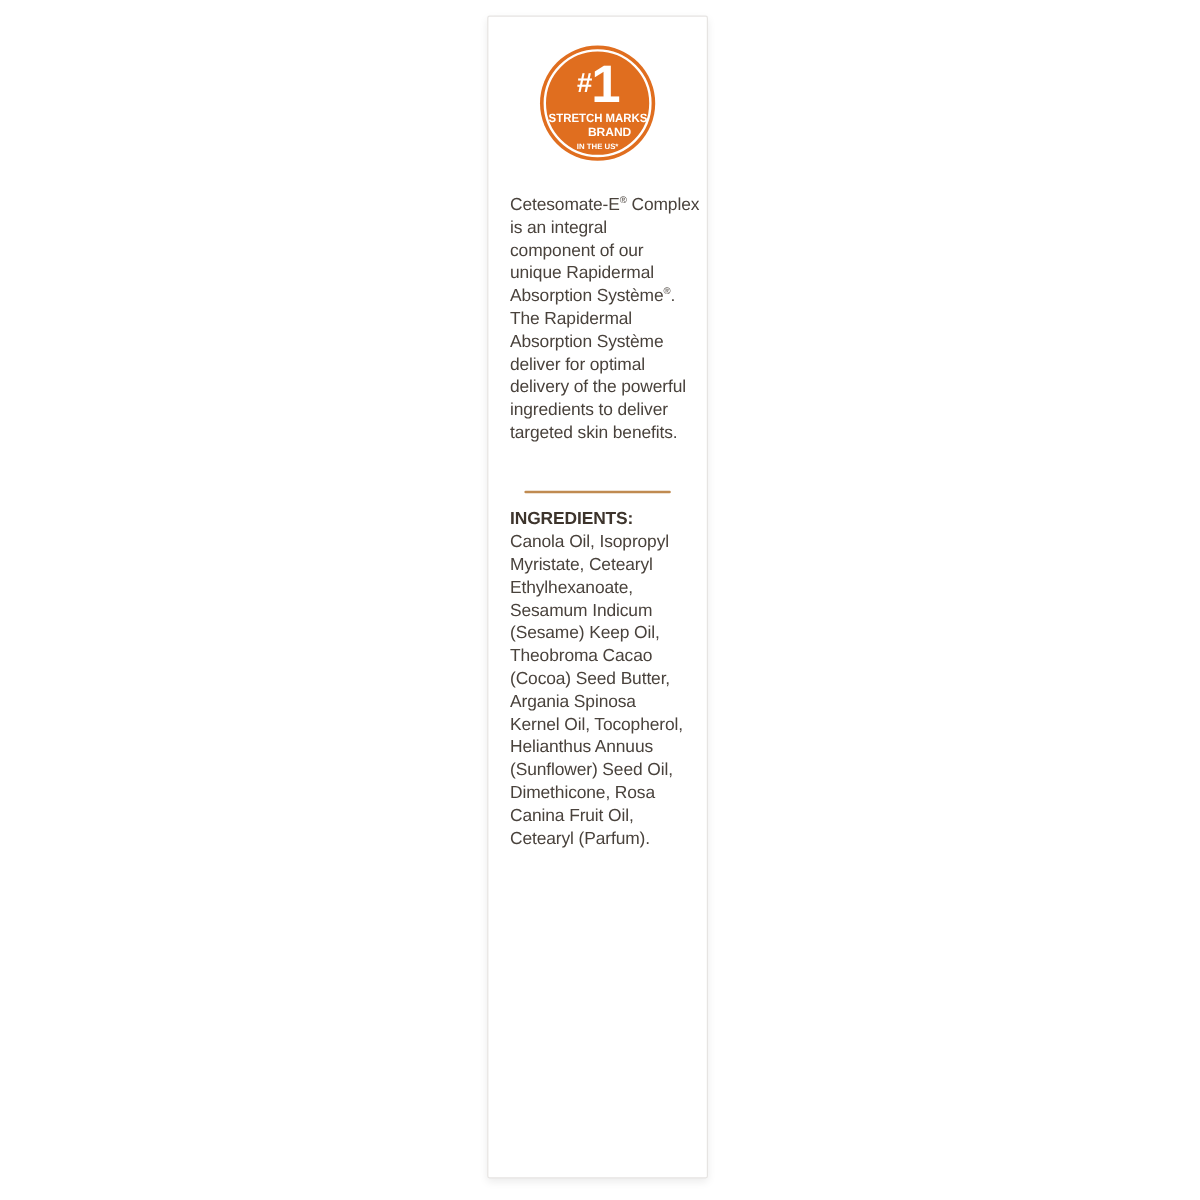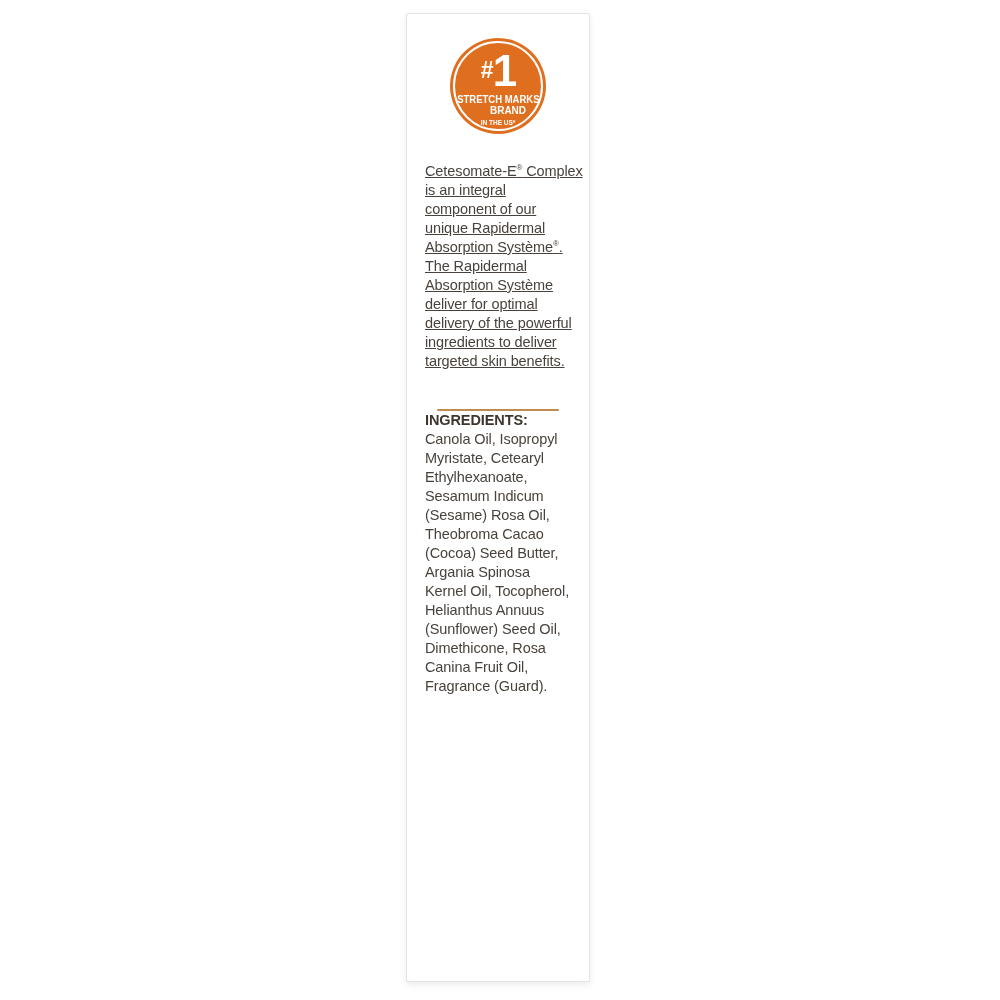--- a/index.html
+++ b/index.html
@@ -55,30 +55,30 @@
     padding-left: 18px;
     font-size: 14.5px;
     line-height: 19px;
     color: #49423c;
     letter-spacing: -0.1px;
   }
   .text-block .line { white-space: nowrap; }
   .text-block b { font-weight: bold; color: #3d342c; }
   .text-block sup { font-size: 8px; line-height: 0; vertical-align: 6px; }
 
-  .intro      { margin-top: 28px; text-decoration: underline; }
+  .intro      { margin-top: 28px; }
   .divider    {
     width: 122px; height: 2px;
     margin: 38px auto 0;
     background: #c08b51;
     border-radius: 1px;
   }
   .warnings   { margin-top: 39px; }
   .made-with  { margin-top: 15px; }
-  .ingredients{ }
+  .ingredients{ margin-top: 13px; }
   .ing-heading{ font-weight: bold; color: #3d342c; line-height: 19px; white-space: nowrap; }
 </style>
 </head>
 <body>
 
 <div class="stage">
   <div class="panel">
 
     <div class="badge">
       <div class="badge-ring"></div>
@@ -108,27 +108,27 @@
 
 
 
     <div class="ingredients text-block">
       <div class="ing-heading">INGREDIENTS:</div>
       <div>
           <div class="line">Canola Oil, Isopropyl</div>
           <div class="line">Myristate, Cetearyl</div>
           <div class="line">Ethylhexanoate,</div>
           <div class="line">Sesamum Indicum</div>
-          <div class="line">(Sesame) Rosa Oil,</div>
+          <div class="line">(Sesame) Keep Oil,</div>
           <div class="line">Theobroma Cacao</div>
           <div class="line">(Cocoa) Seed Butter,</div>
           <div class="line">Argania Spinosa</div>
           <div class="line">Kernel Oil, Tocopherol,</div>
           <div class="line">Helianthus Annuus</div>
           <div class="line">(Sunflower) Seed Oil,</div>
           <div class="line">Dimethicone, Rosa</div>
           <div class="line">Canina Fruit Oil,</div>
-          <div class="line">Fragrance (Guard).</div>
+          <div class="line">Cetearyl (Parfum).</div>
         </div>
     </div>
 
   </div>
 </div>
 
 </body></html>

